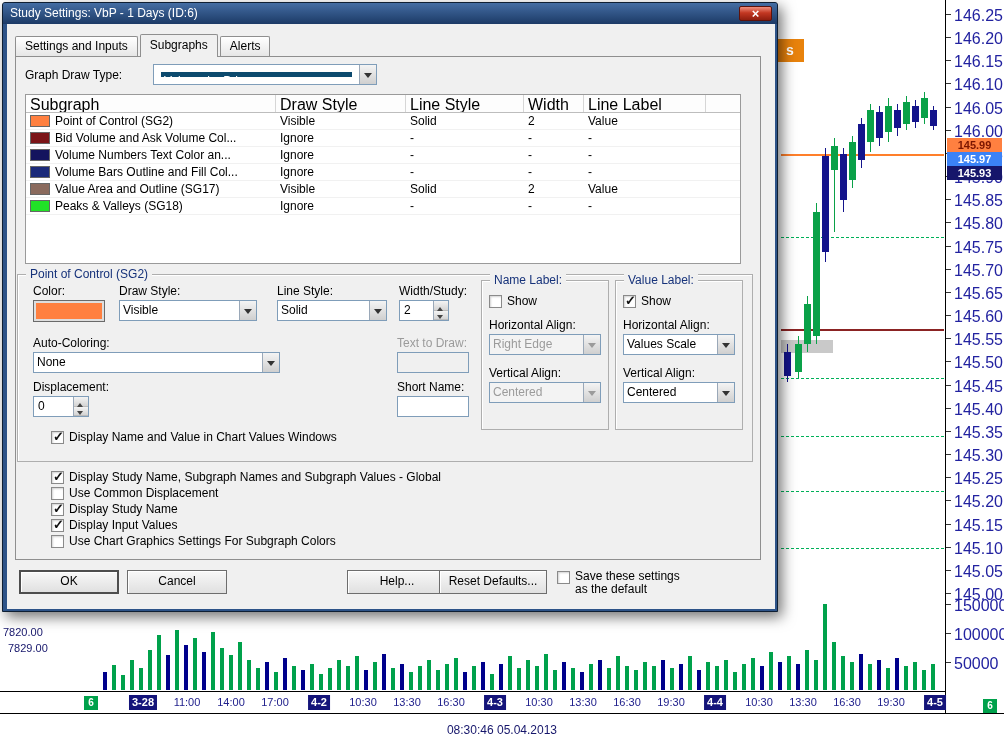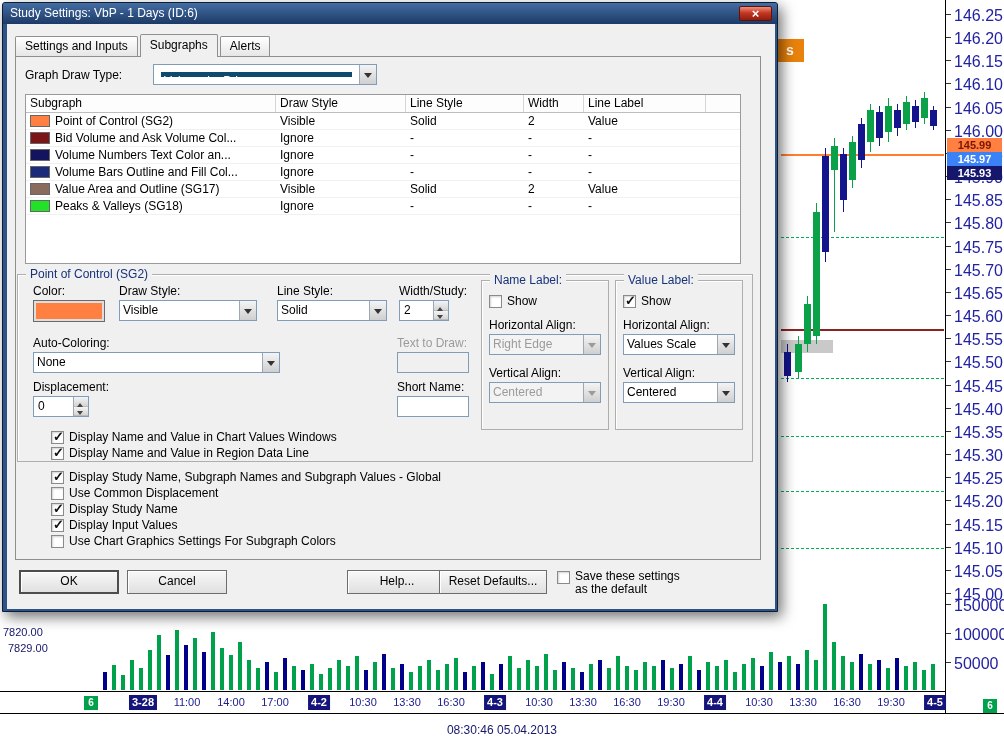--- a/index.html
+++ b/index.html
@@ -53,21 +53,21 @@
   .spin .up::after { content:""; position:absolute; left:3px; top:3px; border:3px solid transparent; border-bottom:4px solid #444; }
   .spin .dn::after { content:""; position:absolute; left:3px; top:4px; border:3px solid transparent; border-top:4px solid #444; }
 
   .tinput { position:absolute; height:21px; background:#fff; border:1px solid #7f9db9; font-size:12px; padding:2px 4px; font-family:inherit; z-index:2; }
   .tinput.disabled { background:#f0f0f0; }
 
   .color-btn { position:absolute; height:22px; border:1px solid #6a6a6a; box-shadow:inset 0 0 0 2px #dedede; z-index:2; }
 
   .stable { position:absolute; background:#fff; border:1px solid #9a9a9a; z-index:2; }
   .thead { display:flex; height:18px; background:#fdfdfd; border-bottom:1px solid #bdbdbd; }
-  .th { font-size:12px; padding:1px 4px; border-right:1px solid #d6d6d6; white-space:nowrap; overflow:hidden; }
+  .th { font-size:16px; padding:1px 4px; border-right:1px solid #d6d6d6; white-space:nowrap; overflow:hidden; }
   .trow { display:flex; height:17px; align-items:center; border-bottom:1px solid #f1f1f1; }
   .td { font-size:12px; padding:0 4px; white-space:nowrap; overflow:hidden; }
   .c1{width:250px;} .c2{width:130px;} .c3{width:118px;} .c4{width:60px;} .c5{width:122px;} .c6{width:34px; border-right:none;}
   .namecell { display:flex; align-items:center; gap:5px; }
   .swatch { display:inline-block; width:20px; height:12px; border:1px solid #666; flex:none; }
 
   .gbox { position:absolute; border:1px solid #aeaeae; box-shadow:1px 1px 0 #fff inset; z-index:2; }
   .gtitle { position:absolute; top:-8px; left:8px; background:#f0f0f0; padding:0 4px; font-size:12px; color:#16327a; white-space:nowrap; }
 
   .check-row { position:absolute; display:flex; align-items:flex-start; gap:5px; font-size:12px; z-index:2; }
@@ -460,24 +460,20 @@
       <div class="lbl" style="left:616px; top:342px;">Vertical Align:</div>
       <div class="combo" style="left:616px; top:358px; width:112px;">
         <div class="val">Centered</div>
         <div class="cbtn"></div>
       </div>
 
       <div class="check-row" style="left:44px; top:406px;">
         <span class="cb checked"></span>
         <span class="cb-label">Display Name and Value in Chart Values Windows</span>
       </div>
-      <div class="check-row" style="left:44px; top:422px;">
-        <span class="cb checked"></span>
-        <span class="cb-label">Display Name and Value in Region Data Line</span>
-      </div>
 
       <div class="check-row" style="left:44px; top:446px;">
         <span class="cb checked"></span>
         <span class="cb-label">Display Study Name, Subgraph Names and Subgraph Values - Global</span>
       </div>
       <div class="check-row" style="left:44px; top:462px;">
         <span class="cb"></span>
         <span class="cb-label">Use Common Displacement</span>
       </div>
       <div class="check-row" style="left:44px; top:478px;">

